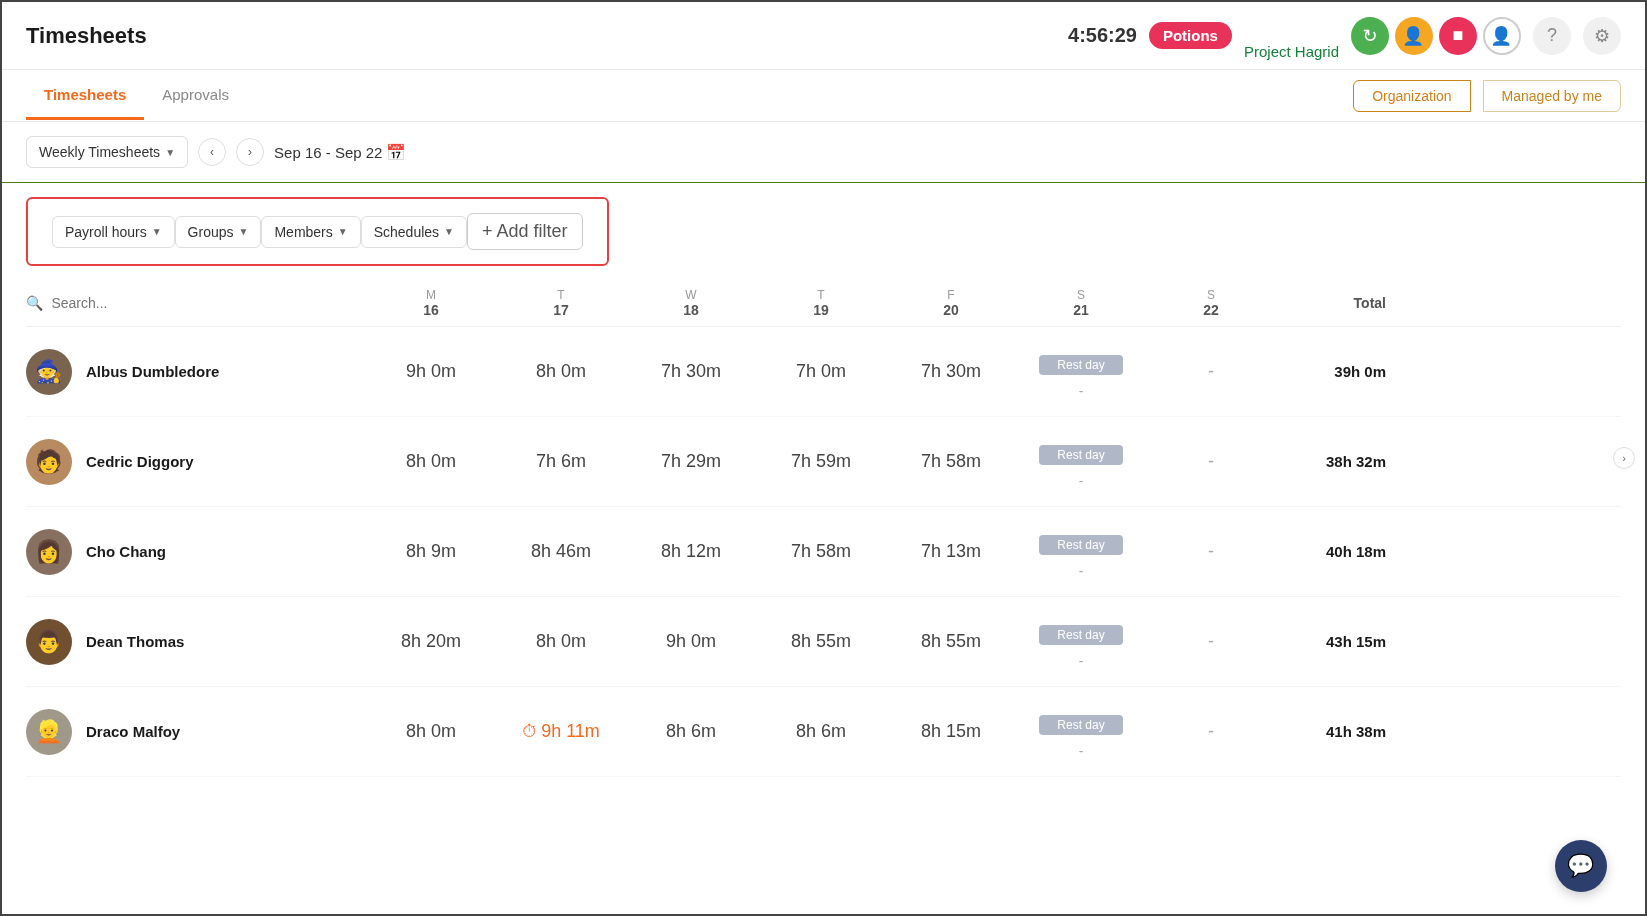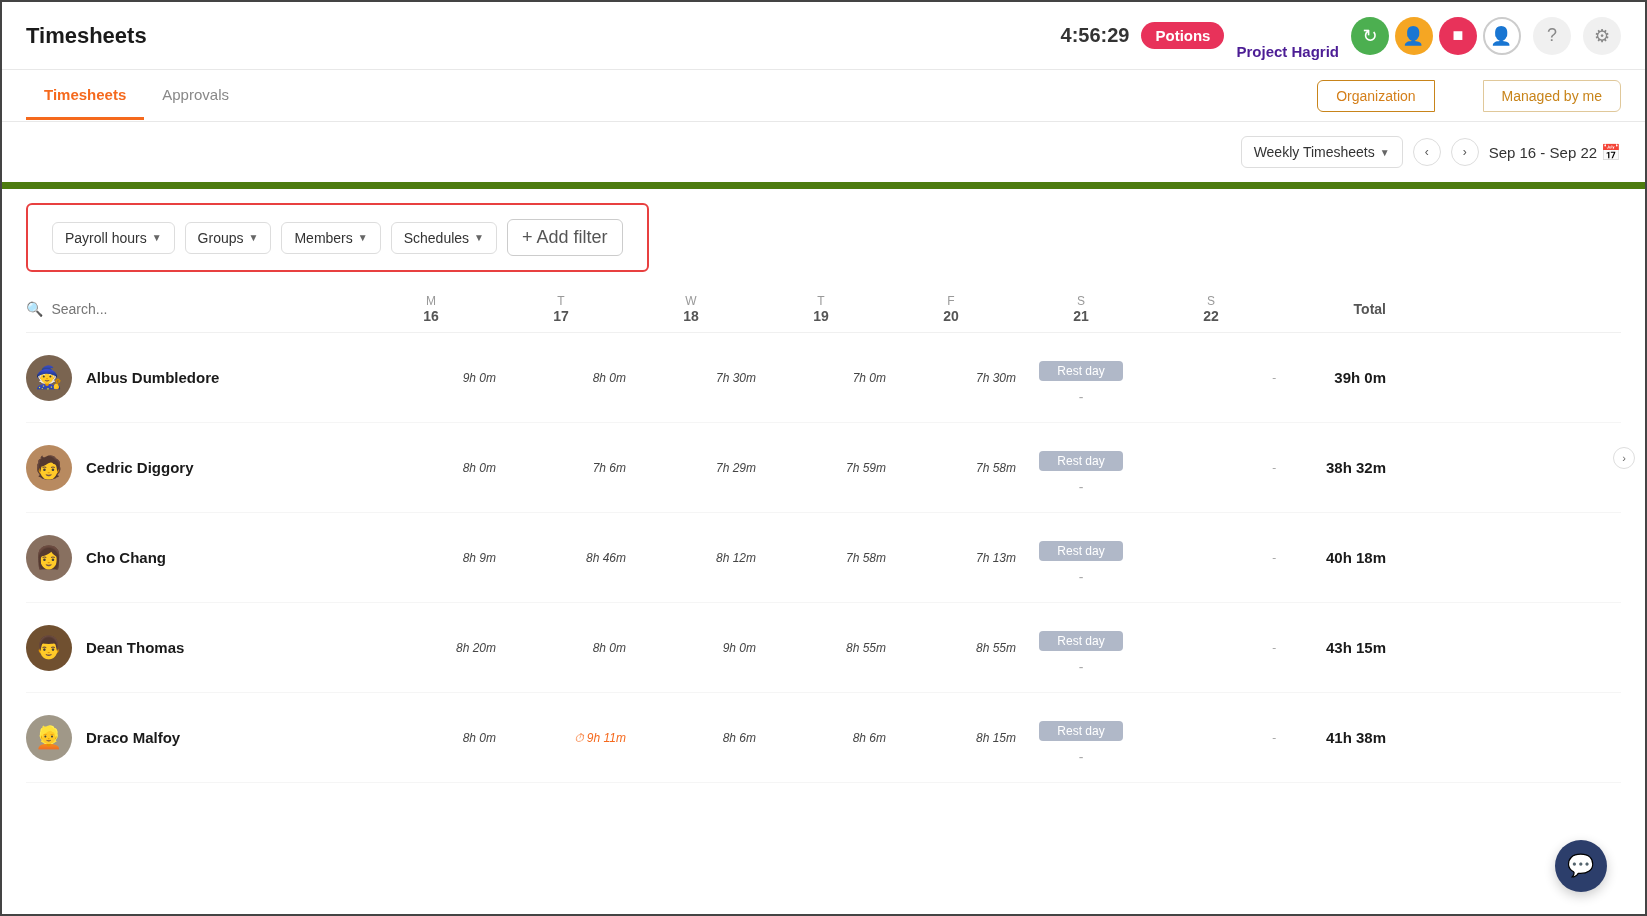--- a/index.html
+++ b/index.html
@@ -11,21 +11,21 @@
       padding: 0 24px; height: 68px; border-bottom: 1px solid #e8e8e8;
     }
     .header-title { font-size: 22px; font-weight: 700; color: #1a1a1a; }
     .header-right { display: flex; align-items: center; gap: 12px; }
     .timer { font-size: 20px; font-weight: 600; color: #333; }
     .badge-potions {
       background: #e8325a; color: #fff; border-radius: 20px;
       padding: 5px 14px; font-size: 15px; font-weight: 600;
     }
     .project-hagrid {
-      font-size: 15px; color: #4c1d95; font-weight: 700; margin-top: 32px;
+      font-size: 15px; color: #15803d; font-weight: 400; margin-top: 32px;
     }
     .icon-circle {
       width: 38px; height: 38px; border-radius: 50%;
       display: flex; align-items: center; justify-content: center;
       font-size: 18px; cursor: pointer;
     }
     .ic-green { background: #4caf50; color: #fff; }
     .ic-orange { background: #f5a623; color: #fff; }
     .ic-red { background: #e8325a; color: #fff; }
     .ic-outline { background: #fff; border: 2px solid #ccc; color: #555; }
@@ -43,26 +43,26 @@
       border-bottom: 3px solid transparent; font-weight: 500;
     }
     .tab.active { color: #f5691d; border-bottom: 3px solid #f5691d; font-weight: 600; }
     .tab-right { display: flex; gap: 12px; }
     .view-btn {
       padding: 7px 18px; font-size: 14px; cursor: pointer; border: 1px solid #e0c89a;
       background: #fff; color: #c8841a; font-weight: 500;
     }
     .view-btn.active { background: #fff; color: #d47f1a; border-color: #c8841a; }
     .view-btn:first-child { border-radius: 6px 0 0 6px; }
-    .view-btn:last-child { border-radius: 0 6px 6px 0; margin-left: 36px; }
+    .view-btn:last-child { border-radius: 0 6px 6px 0; }
 
     
     .toolbar {
-      display: flex; align-items: center; justify-content: flex-end;
-      padding: 14px 24px; border-bottom: 7px solid #4d7c0f;
+      display: flex; align-items: center; justify-content: space-between;
+      padding: 14px 24px; border-bottom: 1px solid #4d7c0f;
     }
     .toolbar-left { display: flex; align-items: center; gap: 10px; }
     .dropdown-btn {
       display: flex; align-items: center; gap: 5px;
       padding: 7px 12px; border-radius: 6px; border: 1px solid #ddd;
       background: #fff; font-size: 14px; cursor: pointer; color: #333;
     }
     .dropdown-arrow { font-size: 10px; color: #666; }
     .period-btn {
       display: flex; align-items: center; gap: 4px; cursor: pointer; font-size: 15px; color: #333;
@@ -78,21 +78,21 @@
       background: #1a1a2e; color: #fff; border: none; border-radius: 6px;
       padding: 9px 20px; font-size: 14px; font-weight: 600; cursor: pointer;
     }
     .btn-export {
       background: #fff; color: #333; border: 1px solid #ddd; border-radius: 6px;
       padding: 9px 16px; font-size: 14px; cursor: pointer; display: flex; align-items: center; gap: 6px;
     }
 
     
     .filter-bar {
-      display: flex; align-items: center; gap: 10px;
+      display: flex; align-items: center; 
       padding: 14px 24px; border: 2.5px solid #e84040; border-radius: 6px;
       margin: 14px 24px; width: fit-content;
     }
     .filter-btn {
       display: flex; align-items: center; gap: 5px;
       padding: 7px 12px; border-radius: 6px; border: 1px solid #ddd;
       background: #fff; font-size: 14px; cursor: pointer; color: #333; font-weight: 500;
     }
     .add-filter-btn {
       display: flex; align-items: center; gap: 5px;
@@ -117,21 +117,21 @@
       border-bottom: 1px solid #f5f5f5;
       min-height: 90px;
       position: relative;
     }
     .employee-info { display: flex; align-items: center; gap: 14px; }
     .avatar {
       width: 46px; height: 46px; border-radius: 50%; overflow: hidden;
       background: #ccc; flex-shrink: 0;
     }
     .emp-name { font-size: 15px; font-weight: 600; color: #1a1a1a; }
-    .day-cell { text-align: right; font-size: 12px; color: #444; font-style: italic; }
+    .day-cell { text-align: center; font-size: 18px; color: #444; }
     .dash { color: #aaa; }
     .total-cell { text-align: right; padding-right: 20px; font-size: 15px; font-weight: 700; color: #1a1a1a; }
     .rest-day-col {
       display: flex; flex-direction: column; align-items: center; justify-content: flex-start;
       padding-top: 10px;
     }
 
     
     .chat-bubble {
       position: fixed; bottom: 24px; right: 40px;

